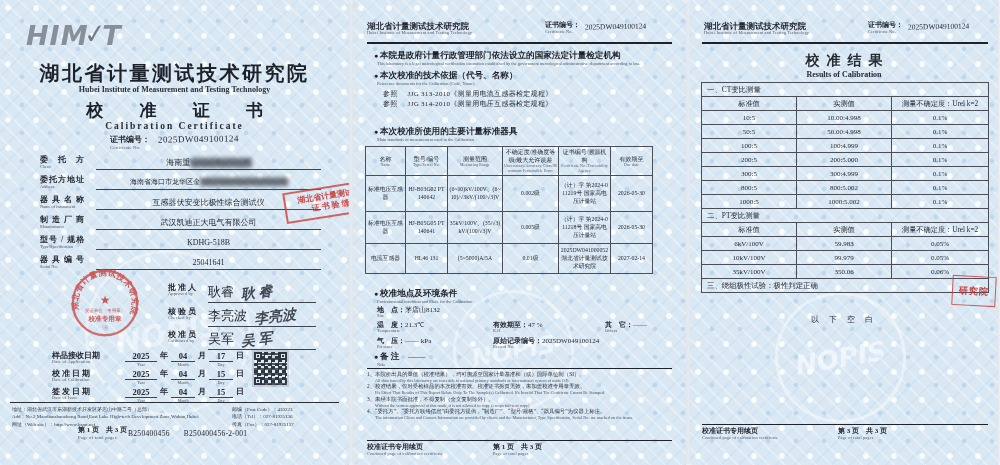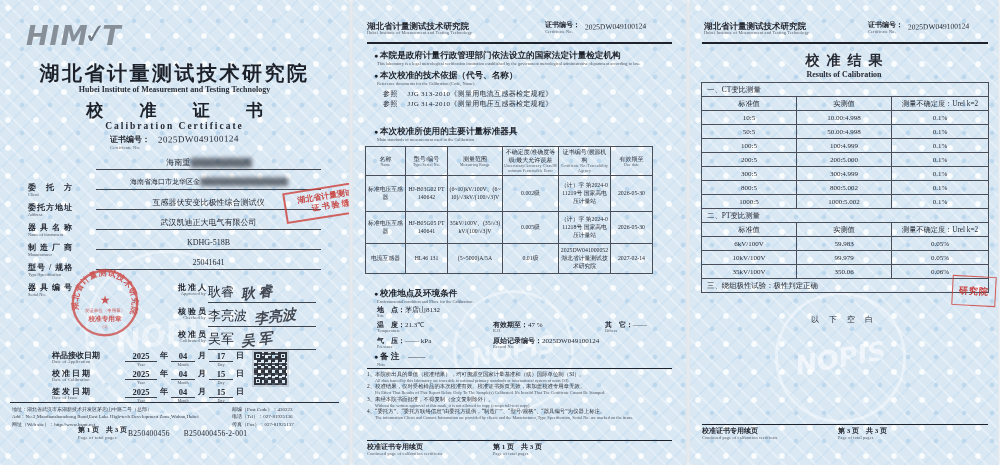--- a/index.html
+++ b/index.html
@@ -31,30 +31,30 @@
   .p1-logo .chk{display:inline-block;margin:0 -5px;transform:rotate(-6deg) translateY(-2px);color:#737b86;}
   .p1-inst{top:60px;font-size:20px;font-weight:700;letter-spacing:2.5px;color:#1d2129;}
   .p1-inst-en{top:85px;font-size:8px;font-weight:700;color:#2a2f38;}
   .p1-title{top:99px;font-size:17px;font-weight:700;letter-spacing:16px;text-indent:16px;color:#1d2129;}
   .p1-title-en{top:121px;font-size:9.5px;font-weight:700;letter-spacing:2px;}
   .p1-certno{top:134px;left:0;width:100%;display:flex;justify-content:center;gap:8px;font-size:8px;}
   .p1-certno .lab{font-weight:600;}
   .p1-certno .lab .en{font-size:4.6px;}
   .p1-certno .val{font-size:9px;letter-spacing:.5px;transform:rotate(-1deg);}
   .f-row{position:absolute;left:28px;right:28px;height:18px;}
-  .f-lab{position:absolute;left:0;width:70px;font-size:8px;font-weight:700;letter-spacing:1px;line-height:1;margin-top:28px;}
+  .f-lab{position:absolute;left:12px;width:70px;font-size:8px;font-weight:700;letter-spacing:1px;line-height:1;}
   .f-lab .en{font-size:4.4px;margin-top:1px;letter-spacing:0;}
   .f-val{position:absolute;left:68px;right:0;border-bottom:1px solid #3e434c;text-align:center;
          font-size:8px;height:13px;line-height:13px;}
   .redacted{filter:blur(2px);opacity:.65;letter-spacing:-1px;}
   .side-stamp{left:284px;top:186px;width:80px;padding:3px 4px;border:2px solid rgba(206,62,56,.8);
       color:rgba(198,52,48,.9);font-size:8px;font-weight:700;text-align:center;line-height:1.3;
       transform:rotate(-9deg);background:rgba(255,255,255,.06);}
   .signer{position:absolute;left:156px;height:22px;}
-  .s-lab{position:absolute;left:0;width:50px;font-size:8px;font-weight:700;line-height:1;text-align:right;}
+  .s-lab{position:absolute;left:12px;width:50px;font-size:8px;font-weight:700;line-height:1;}
   .s-lab .en{font-size:4.4px;}
   .s-line{position:absolute;left:52px;width:108px;border-bottom:1px solid #3e434c;height:18px;
           display:flex;align-items:flex-end;gap:8px;}
   .s-name{font-size:13px;padding-bottom:1px;}
   .s-sig{font-size:14px;font-weight:700;color:#30353f;transform:rotate(-7deg) skewX(-14deg);opacity:.9;}
   .seal{left:70px;top:268px;width:70px;height:70px;opacity:.88;}
   .d-row{position:absolute;left:52px;display:flex;align-items:flex-start;}
   .d-lab{width:72px;font-size:8px;font-weight:700;line-height:1;}
   .d-lab .en{font-size:4.4px;}
   .dcell{display:inline-flex;flex-direction:column;align-items:center;margin:0 1px;}

